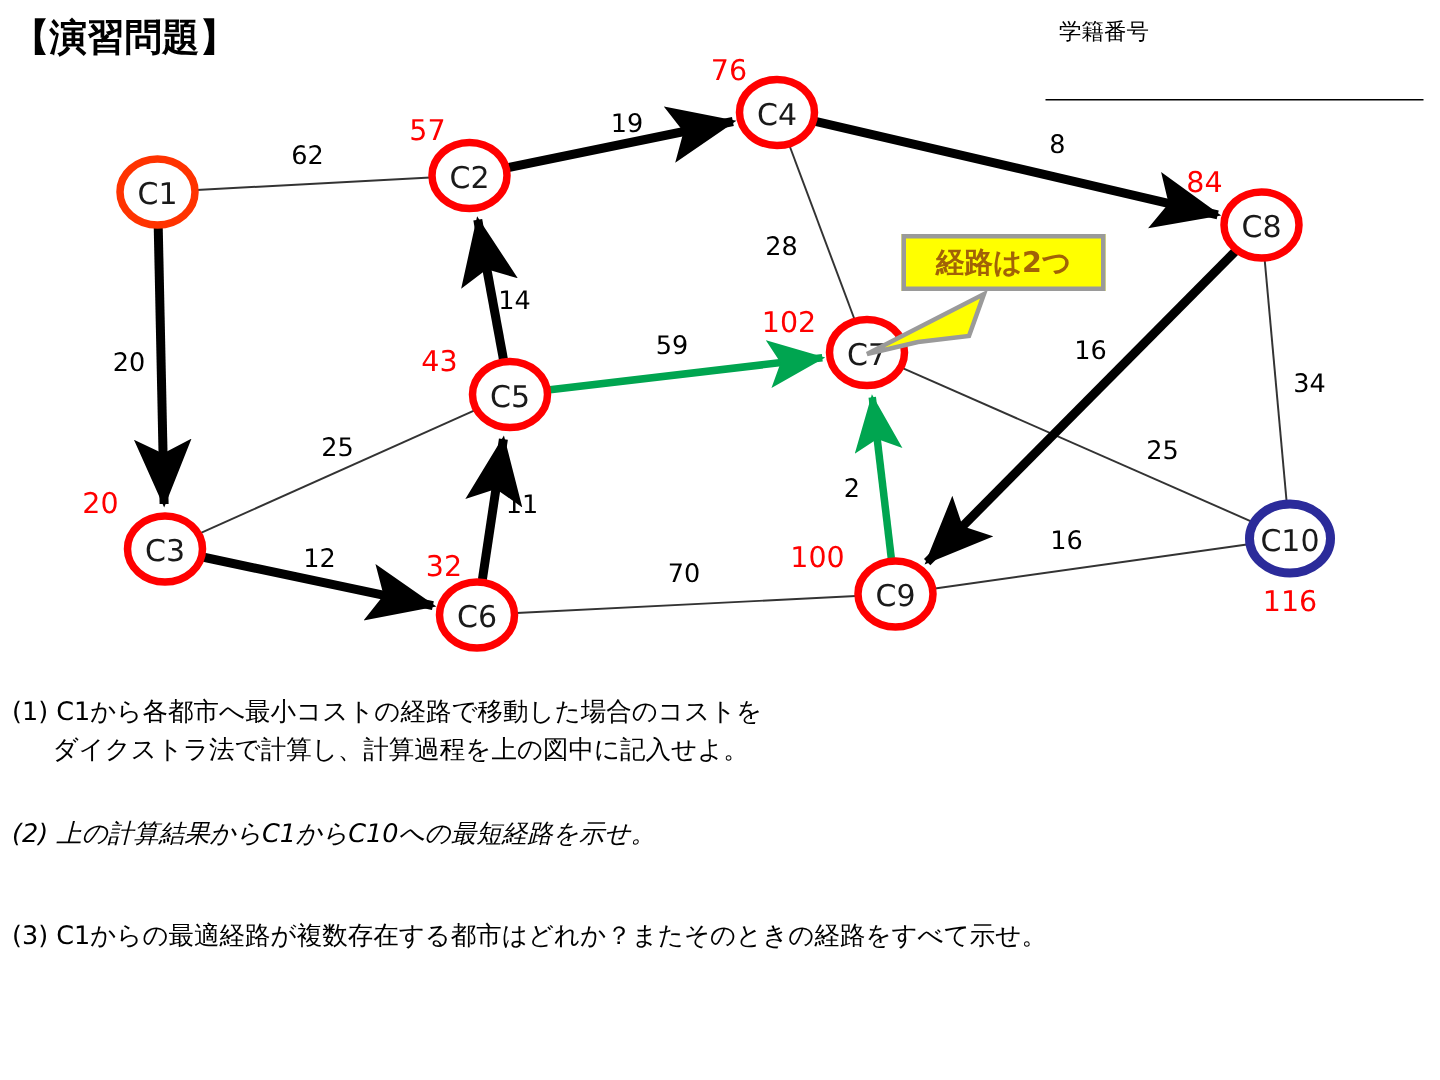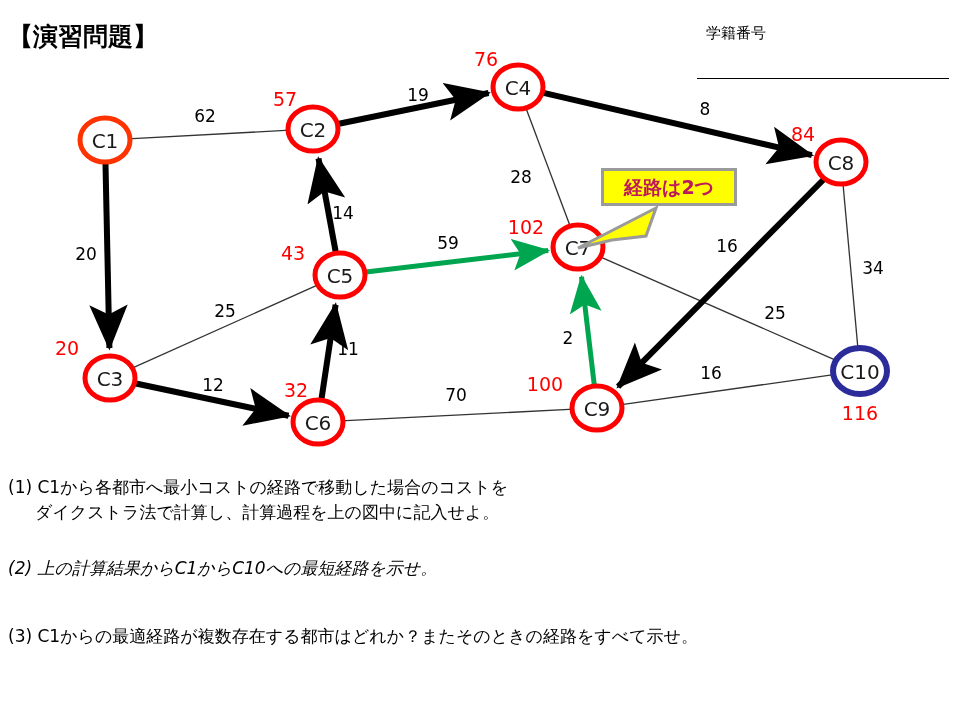--- a/index.html
+++ b/index.html
@@ -11,21 +11,21 @@
   body {
     width: 960px;
     height: 720px;
     position: relative;
     overflow: hidden;
     font-family: "DejaVu Sans", "Liberation Sans", sans-serif;
     color: #000000;
   }
   #page {
     position: absolute;
-    left: 0; top: 16px;
+    left: 0; top: 4px;
     width: 960px;
     height: 556px;
   }
 
   
   .title {
     position: absolute;
     left: 8px;
     top: 6px;
     font-size: 25px;
@@ -94,21 +94,21 @@
     background: #ffff00;
     border: 3px solid #9a9a9a;
     box-sizing: border-box;
     display: flex;
     align-items: center;
     justify-content: center;
   }
   .callout-text {
     font-size: 19px;
     font-weight: bold;
-    color: #be185d;
+    color: #a16207;
     white-space: nowrap;
     line-height: 19px;
   }
   #callout-tail {
     position: absolute;
     left: 560px;
     top: 180px;
     width: 130px;
     height: 70px;
     pointer-events: none;

